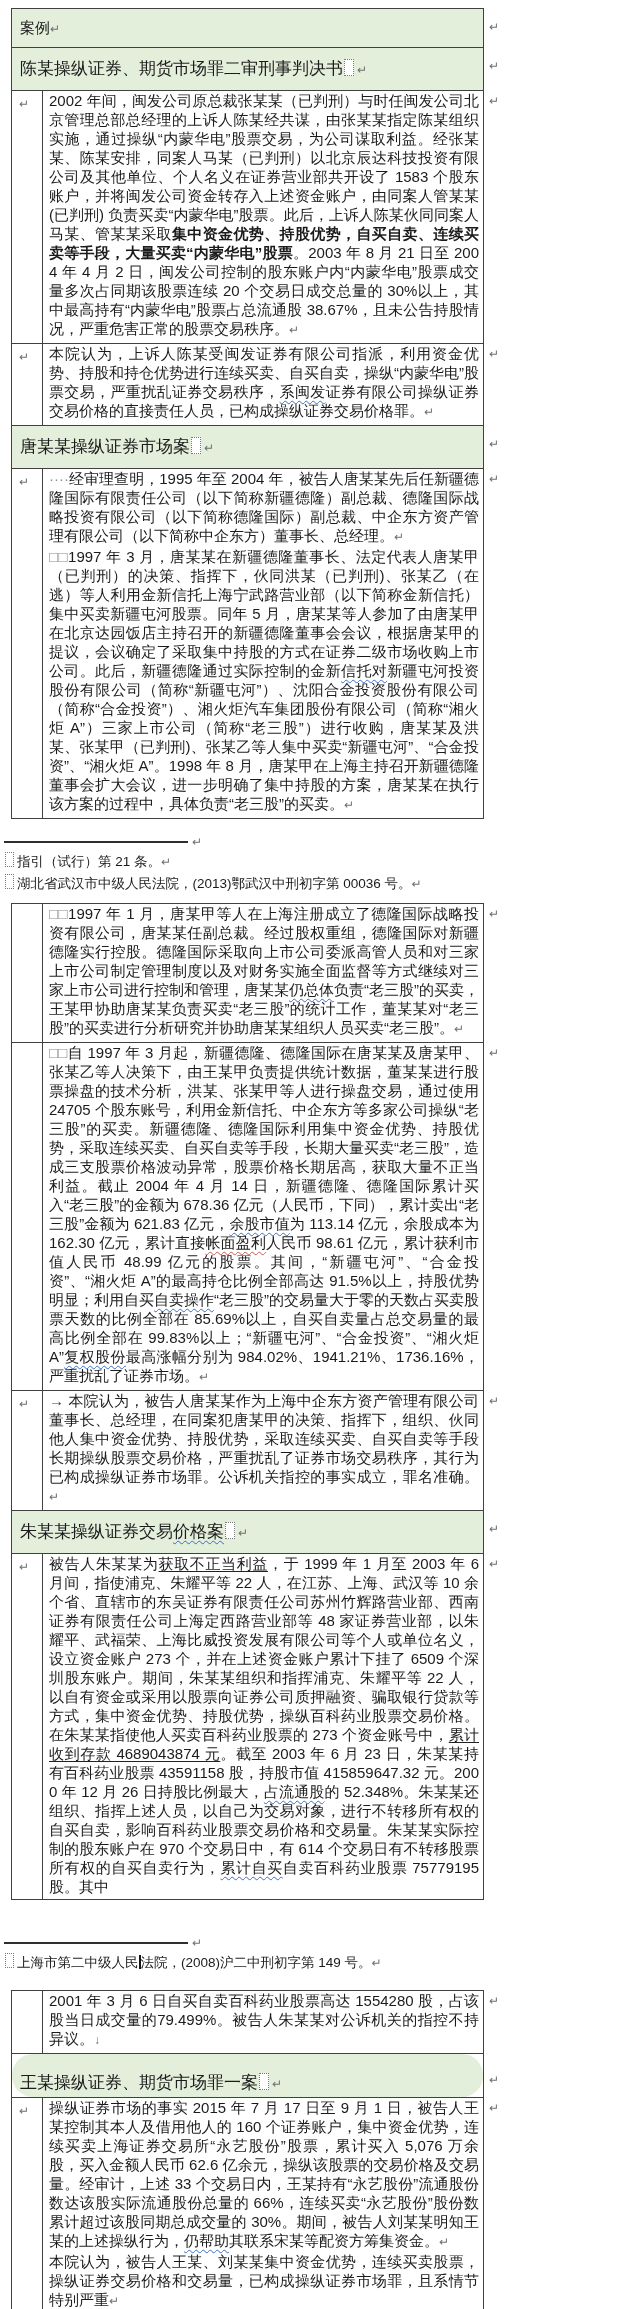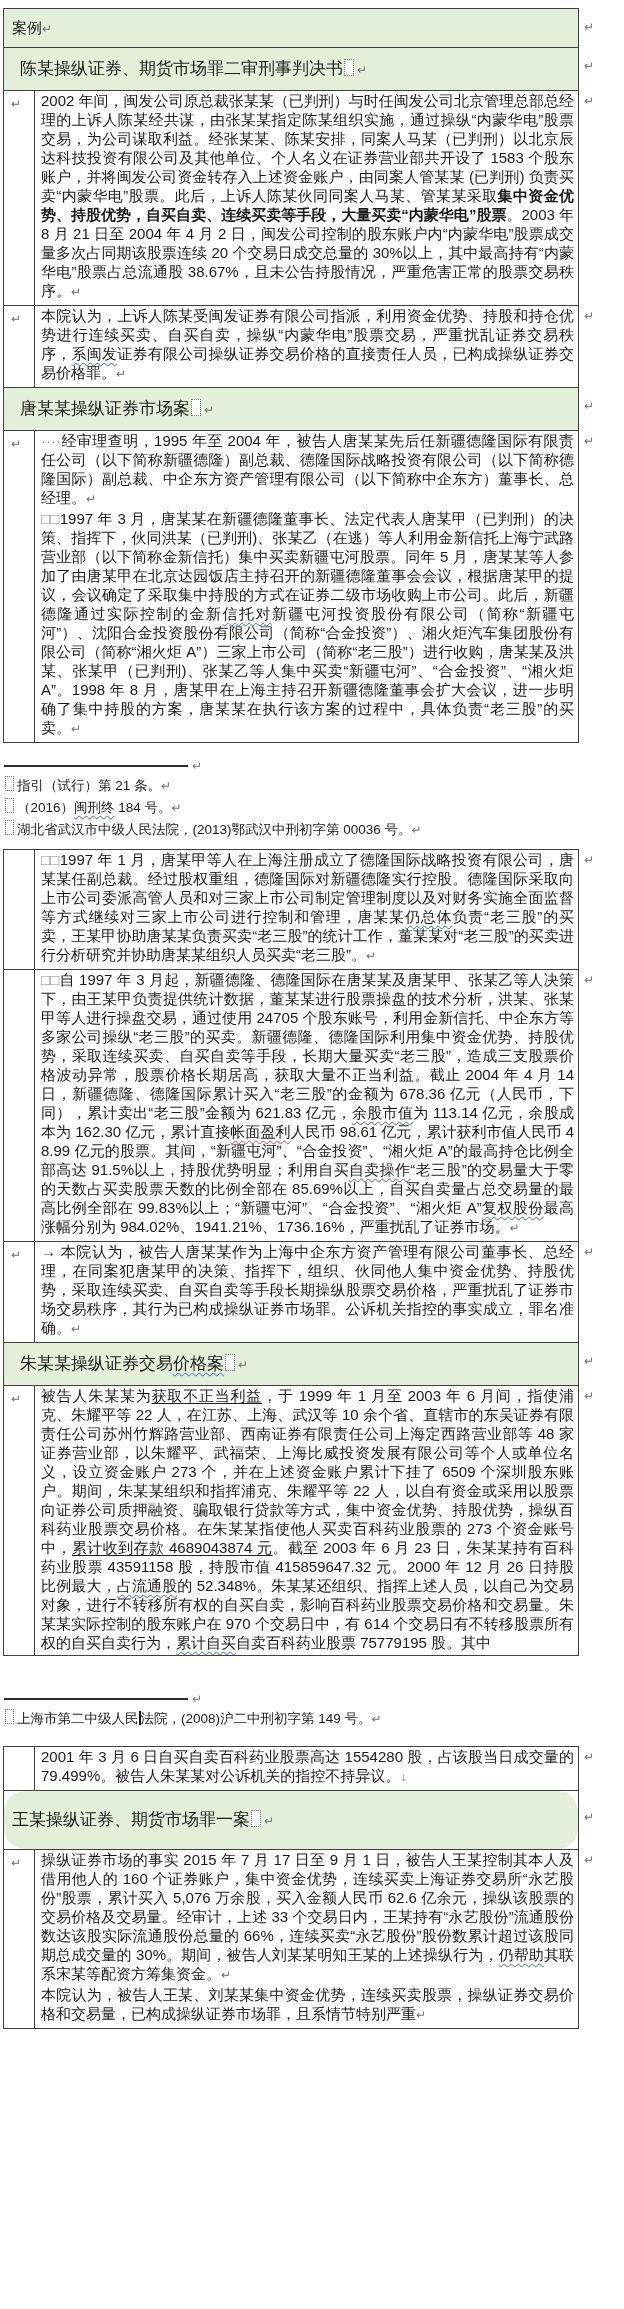--- a/index.html
+++ b/index.html
@@ -3,28 +3,28 @@
 <meta charset="utf-8">
 <style>
   :root{
     --header-bg:#e3eedb; --border:#404040; --text:#1b1b1b; --mark:#6f6f6f;
     --wavy-blue:#3a6fc4; --wavy-red:#c55a5a; --underline:#222222;
   }
   html,body{margin:0;padding:0;}
   body{width:624px;height:2309px;overflow:hidden;background:#ffffff;
        font-family:"Liberation Sans",sans-serif;color:var(--text);}
   .doc{margin:8px 0 0 3px;width:595px;}
-  .ctable{border:1px solid var(--border);width:576px;box-sizing:border-box;background:#fff;}
+  .ctable{border:1px solid var(--border);width:473px;box-sizing:border-box;background:#fff;margin-left:8px;}
   .ctable{margin-bottom:0;}
   .trow{display:flex;position:relative;}
   .trow + .trow{border-top:1px solid var(--border);}
-  .hrow .hcell{background:var(--header-bg);flex:1;padding:10px 6px 9px 16px;
+  .hrow .hcell{background:var(--header-bg);flex:1;padding:10px 6px 9px 8px;
                font-size:17px;line-height:22px;}
   .hrow.caption .hcell{font-size:15px;line-height:19px;padding:9px 6px 8px 8px;}
-  .hrow.tall .hcell{padding:18px 6px 17px 8px;border-radius:21px;}
+  .hrow.tall .hcell{padding:18px 6px 2px 8px;border-radius:21px;}
   .lcell{width:31px;min-width:31px;box-sizing:border-box;border-right:1px solid var(--border);
          padding:3px 0 0 7px;}
   .tcell{flex:1;padding:0 4px 3px 6px;font-size:15px;line-height:19px;
          text-align:justify;word-break:break-all;}
   .para{text-align:justify;}
   .seg-b{font-weight:bold;}
   .seg-wb{text-decoration-line:underline;text-decoration-style:wavy;
           text-decoration-color:var(--wavy-blue);text-decoration-thickness:1px;
           text-underline-offset:3px;}
   .seg-wr{text-decoration-line:underline;text-decoration-style:wavy;
@@ -88,21 +88,20 @@
           </div>
           <span class="row-end">↵</span>
         </div>
       </div>
       <div class="footnotes">
         <div class="fnsep">
           <span class="sepline"></span>
           <span class="mark mark-pm">↵</span>
         </div>
         <div class="fnline"><span class="fn-box"></span><span class="seg">指引（试行）第 21 条。</span><span class="mark mark-pm">↵</span></div>
-        <div class="fnline"><span class="fn-box"></span><span class="seg">（2016）</span><span class="seg seg-wb">闽刑终</span><span class="seg"> 184 号。</span><span class="mark mark-pm">↵</span></div>
         <div class="fnline"><span class="fn-box"></span><span class="seg">湖北省武汉市中级人民法院，(2013)鄂武汉中刑初字第 00036 号。</span><span class="mark mark-pm">↵</span></div>
       </div>
       <div class="ctable">
         <div class="trow brow">
           <div class="lcell"></div>
           <div class="tcell">
             <div class="para"><span class="seg seg-ind">□□</span><span class="seg">1997 年 1 月，唐某甲等人在上海注册成立了德隆国际战略投资有限公司，唐某某任副总裁。经过股权重组，德隆国际对新疆德隆实行控股。德隆国际采取向上市公司委派高管人员和对三家上市公司制定管理制度以及对财务实施全面监督等方式继续对三家上市公司进行控制和管理，唐某某</span><span class="seg seg-wb">仍总体</span><span class="seg">负责“老三股”的买卖，王某甲协助唐某某负责买卖“老三股”的统计工作，董某某对“老三股”的买卖进行分析研究并协助唐某某组织人员买卖“老三股”。</span><span class="mark mark-pm">↵</span></div>
           </div>
           <span class="row-end">↵</span>
         </div>

